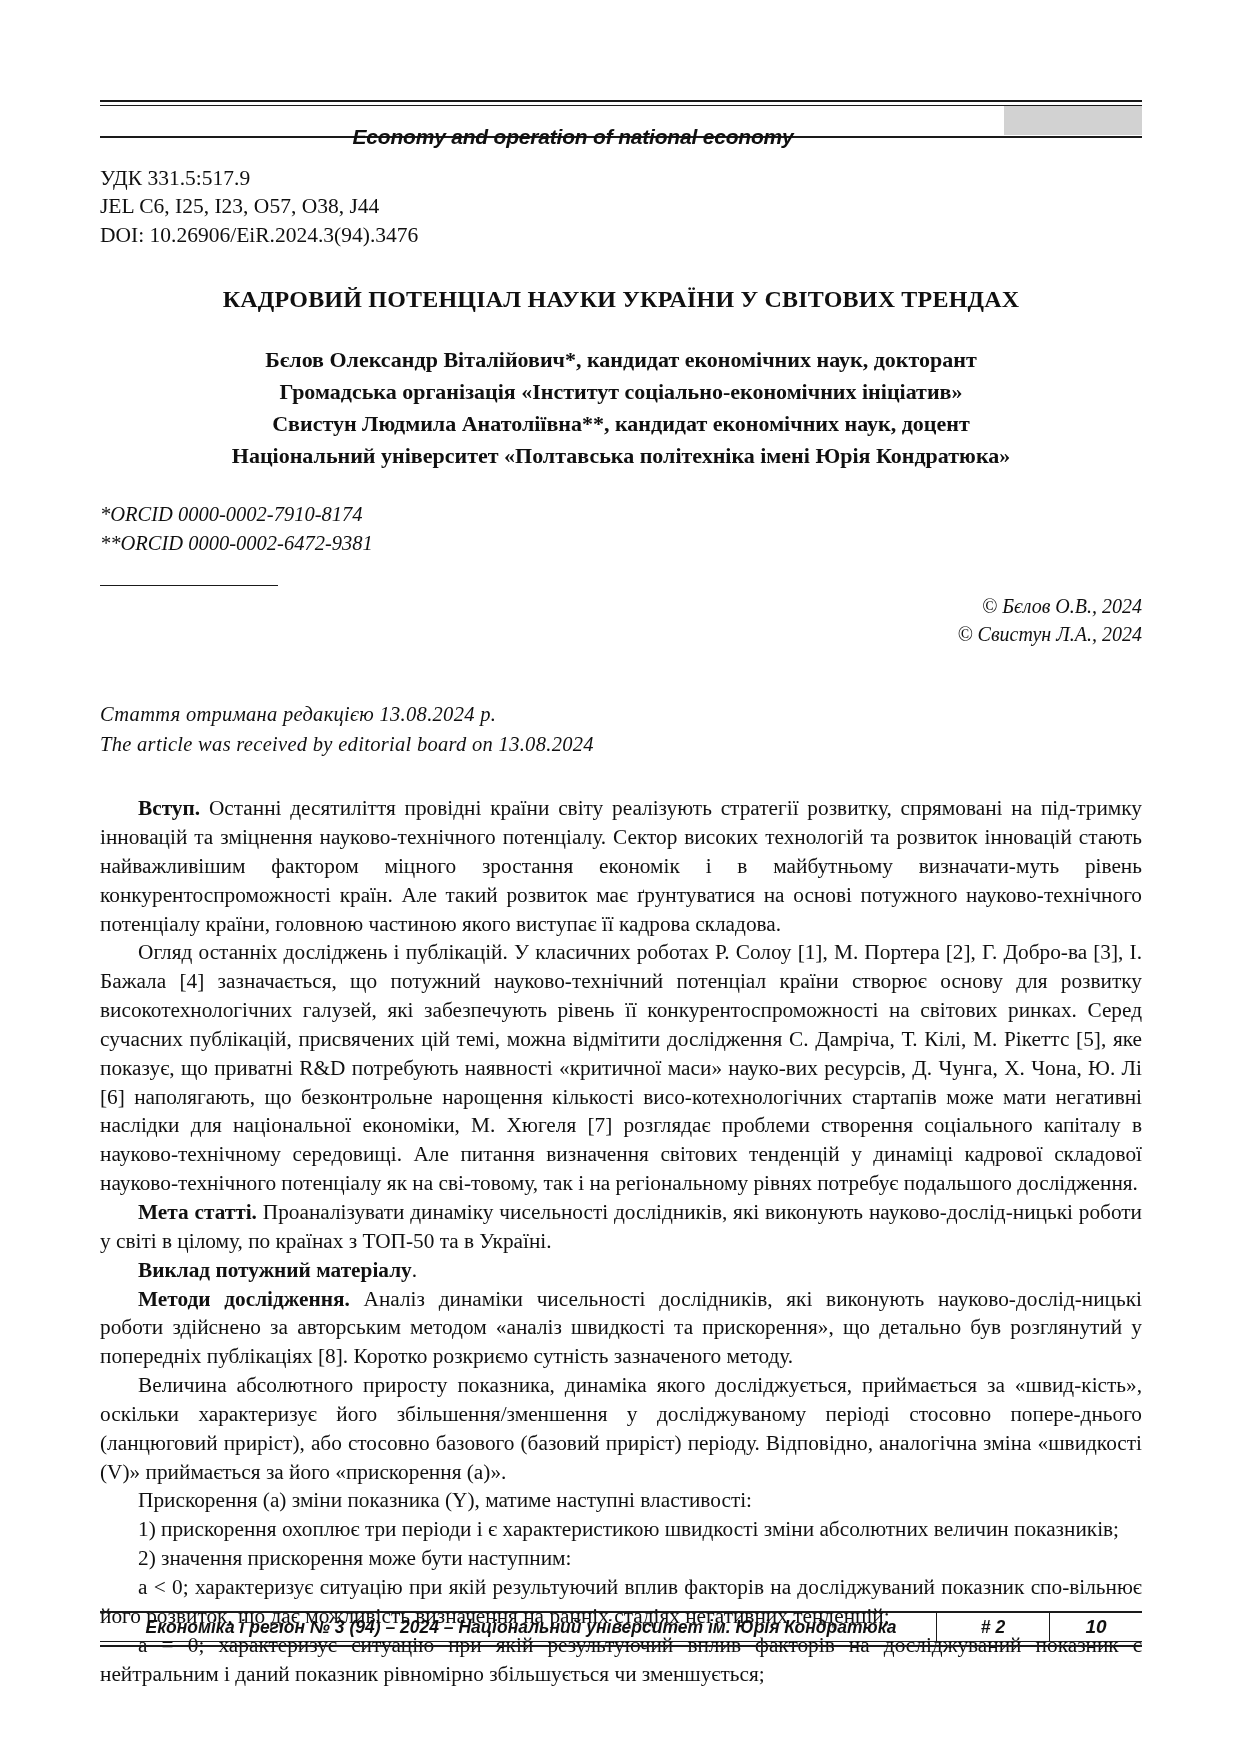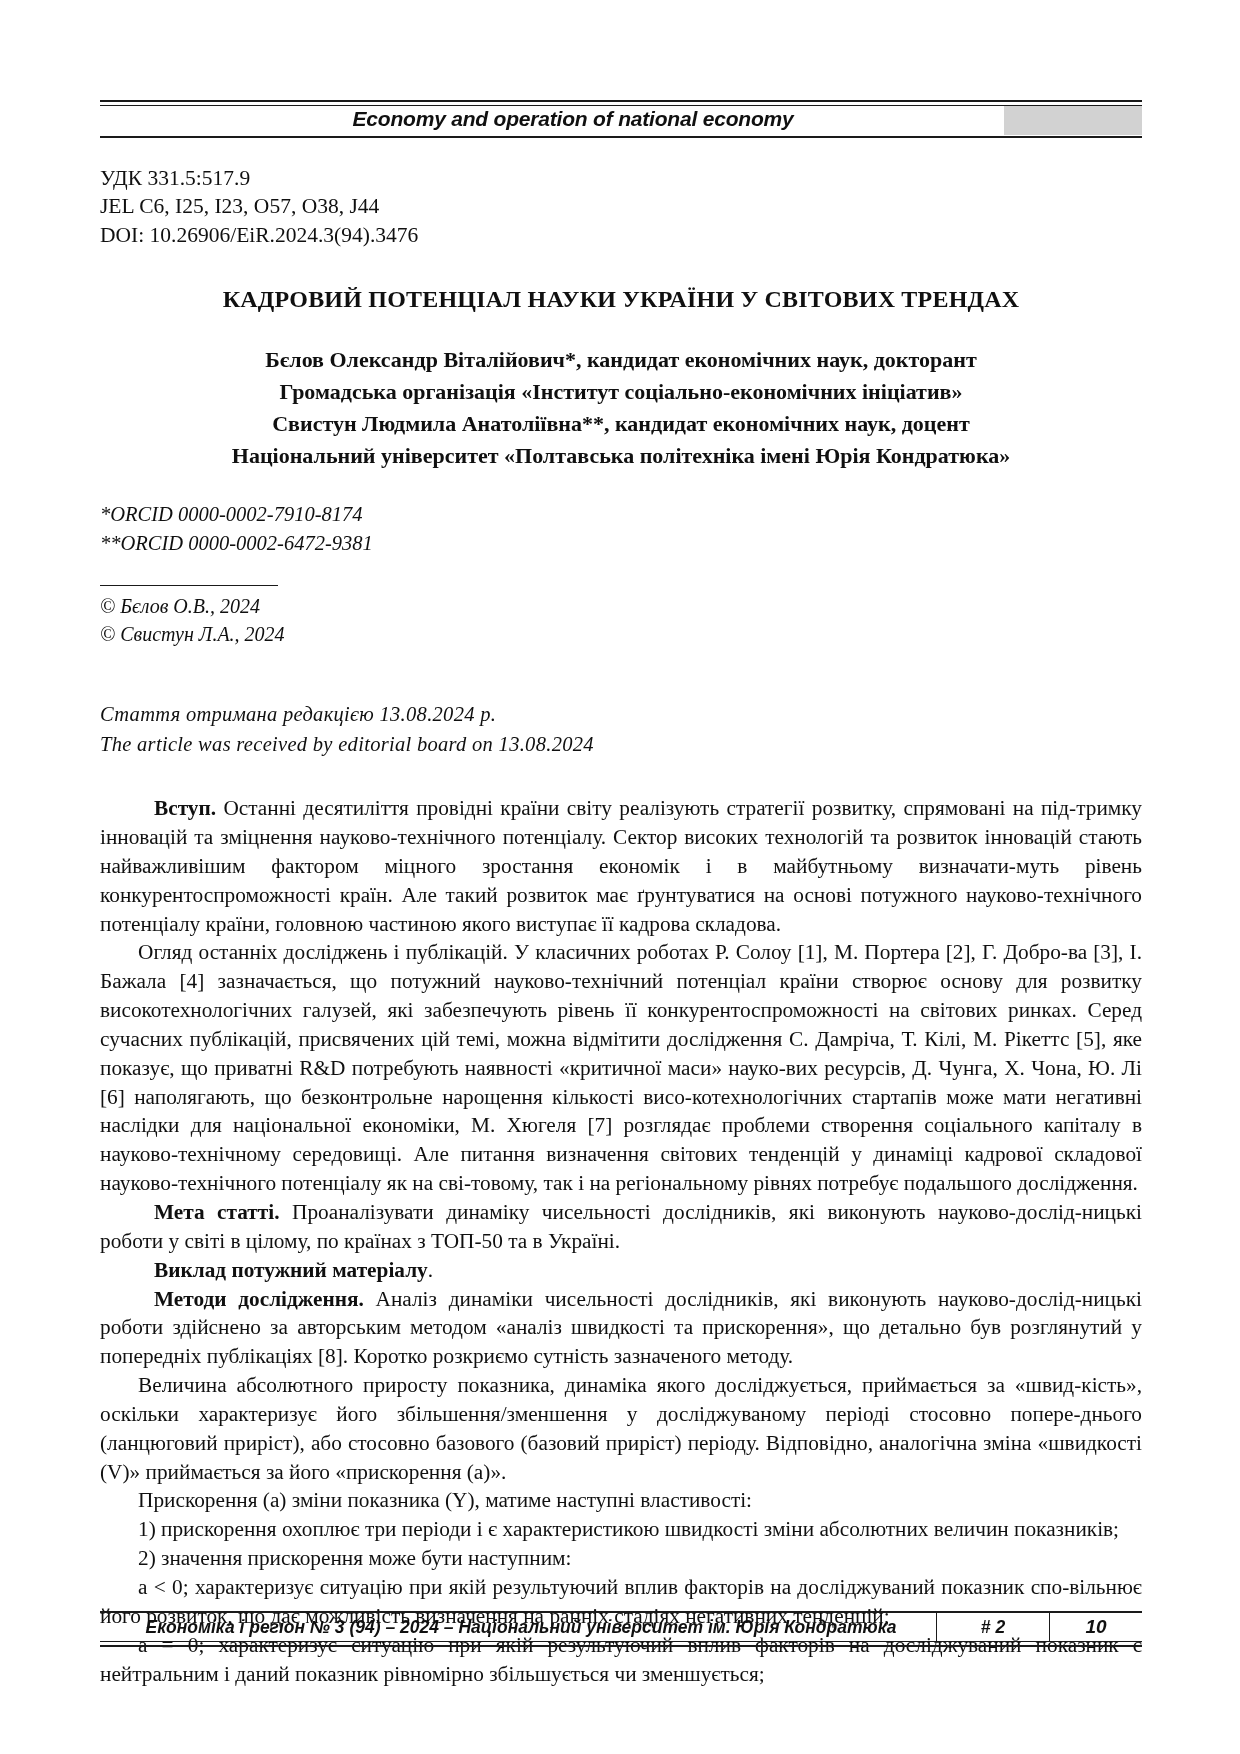--- a/index.html
+++ b/index.html
@@ -42,21 +42,21 @@
     position: absolute;
     right: 0;
     top: 4px;
     bottom: 1px;
     width: 138px;
     background: #d2d2d2;
   }
   .runhead-title {
     position: absolute;
     left: 0; right: 0;
-    top: 5px;
+    top: 23px;
     text-align: center;
     font-family: "Liberation Sans", "DejaVu Sans", sans-serif;
     font-weight: bold;
     font-style: italic;
     font-size: 21px;
     letter-spacing: -0.2px;
     padding-right: 96px;
   }
 
   
@@ -97,20 +97,21 @@
     font-size: 20.5px;
     line-height: 1.42;
   }
 
   
   .copyright {
     margin-top: 26px;
     font-style: italic;
     font-size: 20px;
     line-height: 1.42;
+    text-align: right;
   }
   .copy-rule {
     width: 178px;
     border-top: 1.5px solid #1a1a1a;
     margin-bottom: 6px;
   }
 
   
   .received {
     margin-top: 52px;
@@ -126,21 +127,21 @@
     font-size: 21.3px;
     line-height: 1.355;
     text-align: justify;
     text-justify: inter-word;
     hyphens: manual;
   }
   .body p {
     margin: 0;
     text-indent: 38px;
   }
-  .body b { font-weight: bold; margin-left: 16px; }
+  .body b { font-weight: bold; }
 
   
   .footer {
     position: absolute;
     left: 100px;
     right: 98px;
     bottom: 107px;
     border-top: 2px solid #1a1a1a;
     border-bottom: 2px solid #1a1a1a;
     height: 32px;

